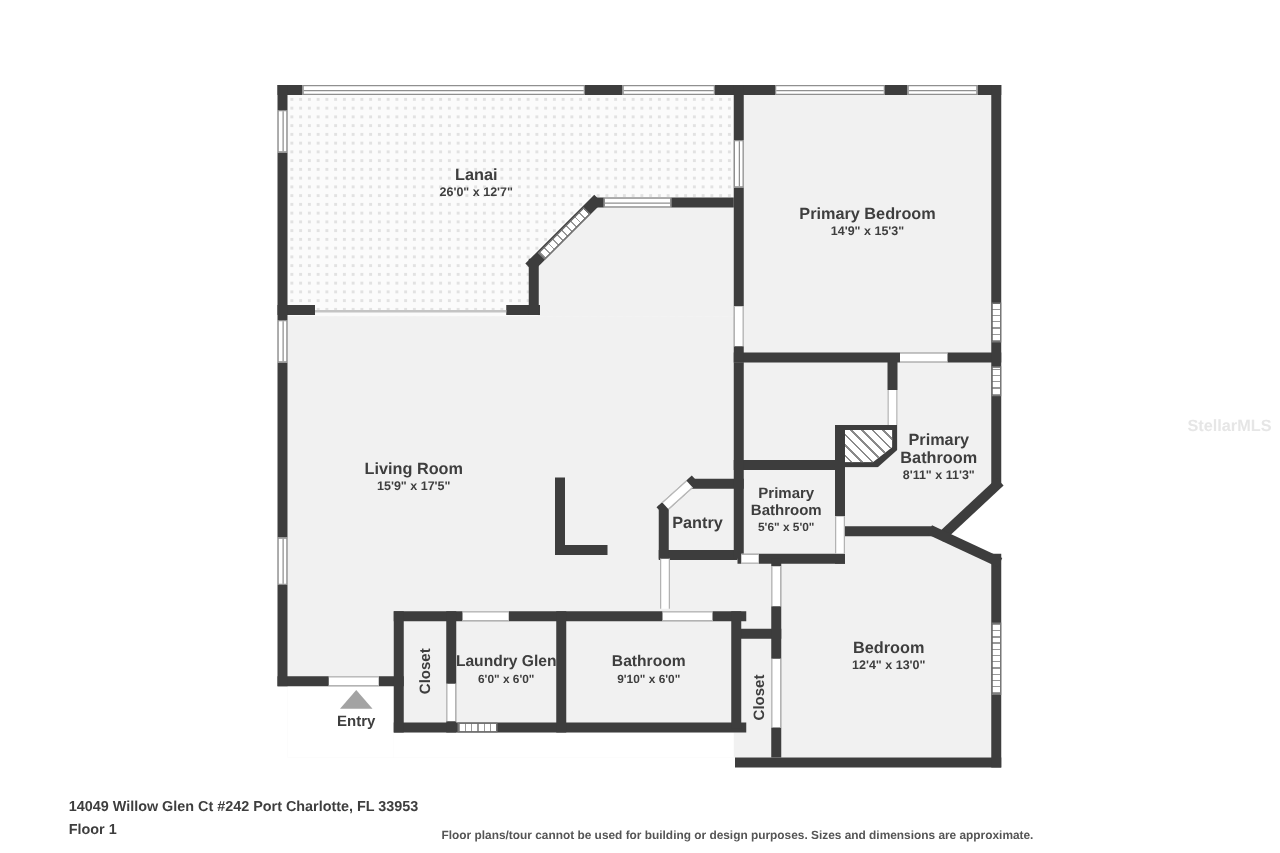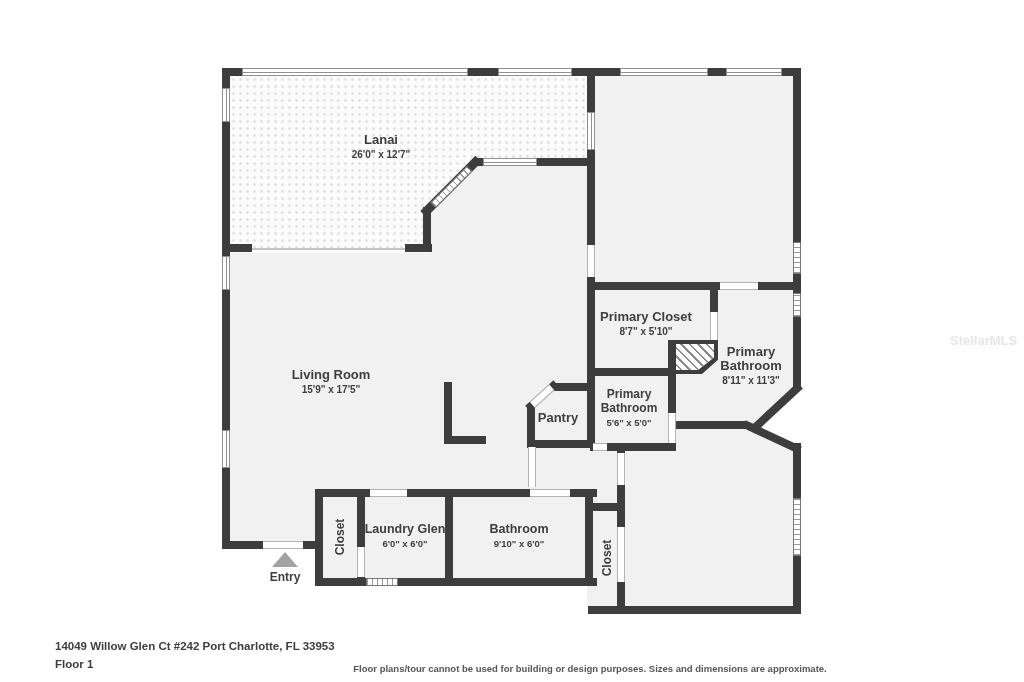--- a/index.html
+++ b/index.html
@@ -140,23 +140,23 @@
     <div class="diag w" style="left:741px;top:433px;width:62px;height:8px;transform:rotate(25deg)"></div>
 
     <div class="diag w" style="left:523px;top:392px;width:38px;height:8px;transform:rotate(-42deg)">
       <div class="door-h" style="left:6px;top:0;width:26px;height:8px"></div>
     </div>
 
     <div class="lbl" style="left:296px;top:133px">
       <div class="nm">Lanai</div>
       <div class="dm">26'0" x 12'7"</div>
     </div>
-    <div class="lbl" style="left:561px;top:310px">
-      <div class="nm">Primary Closet</div>
-      <div class="dm">8'7" x 5'10"</div>
+    <div class="lbl" style="left:609px;top:164px">
+      <div class="nm">Primary Bedroom</div>
+      <div class="dm">14'9" x 15'3"</div>
     </div>
     <div class="lbl" style="left:666px;top:345px">
       <div class="nm">Primary</div>
       <div class="nm">Bathroom</div>
       <div class="dm">8'11" x 11'3"</div>
     </div>
     <div class="lbl" style="left:544px;top:387px">
       <div class="nm" style="font-size:12px">Primary</div>
       <div class="nm" style="font-size:12px">Bathroom</div>
       <div class="dm" style="font-size:9.5px">5'6" x 5'0"</div>
@@ -169,20 +169,24 @@
       <div class="dm">15'9" x 17'5"</div>
     </div>
     <div class="lbl" style="left:320px;top:522px">
       <div class="nm" style="font-size:12.5px">Laundry Glen</div>
       <div class="dm" style="font-size:9.5px">6'0" x 6'0"</div>
     </div>
     <div class="lbl" style="left:434px;top:522px">
       <div class="nm" style="font-size:12.5px">Bathroom</div>
       <div class="dm" style="font-size:9.5px">9'10" x 6'0"</div>
     </div>
+    <div class="lbl" style="left:626px;top:511px">
+      <div class="nm">Bedroom</div>
+      <div class="dm">12'4" x 13'0"</div>
+    </div>
     <div class="lblv" style="left:290px;top:530px">Closet</div>
     <div class="lblv" style="left:557px;top:551px">Closet</div>
 
     <div class="entry-tri" style="left:272px;top:552px"></div>
     <div class="entry-lbl" style="left:245px;top:570px">Entry</div>
 
     <div class="wm">StellarMLS</div>
   </div>
 
   <div class="addr">14049 Willow Glen Ct #242 Port Charlotte, FL 33953</div>

